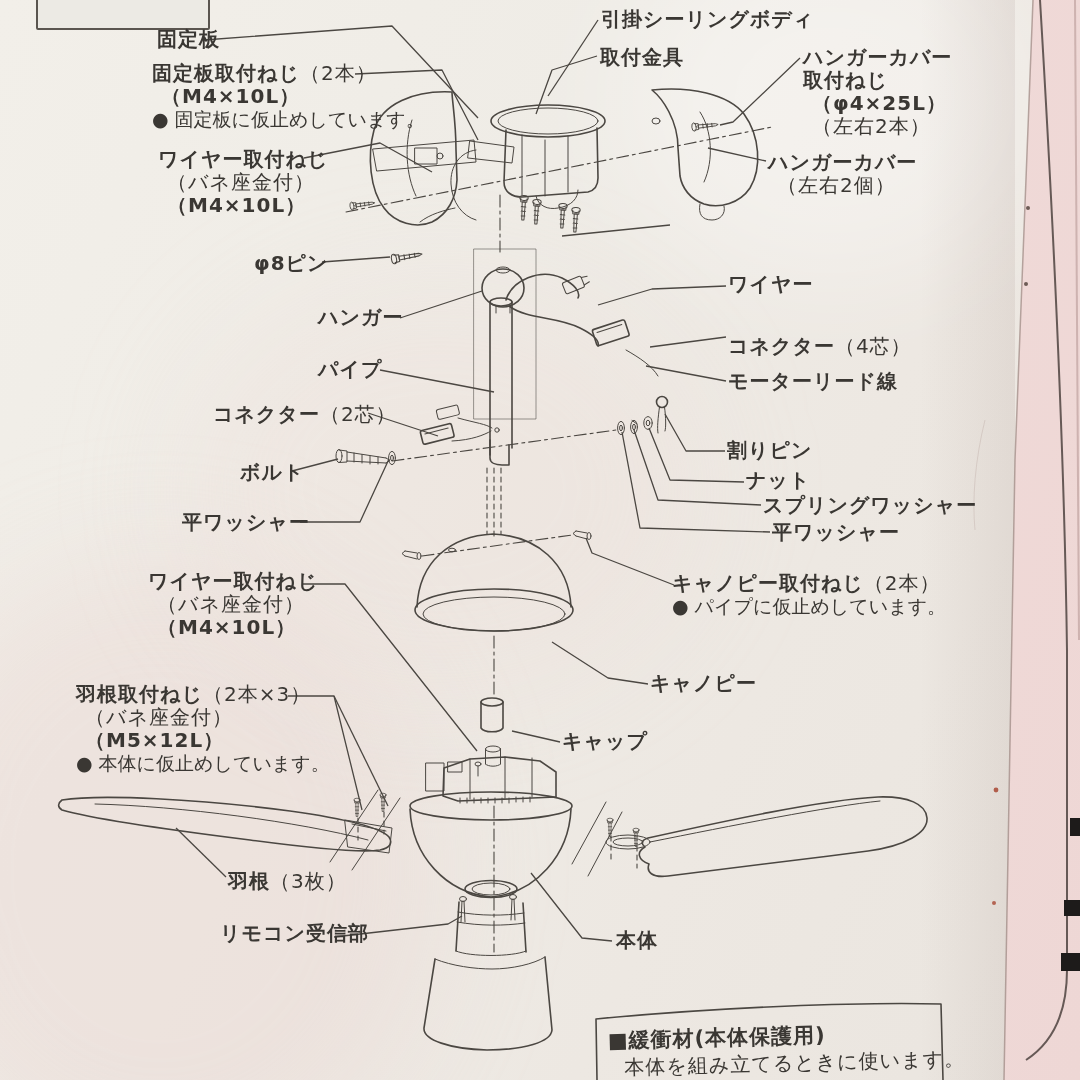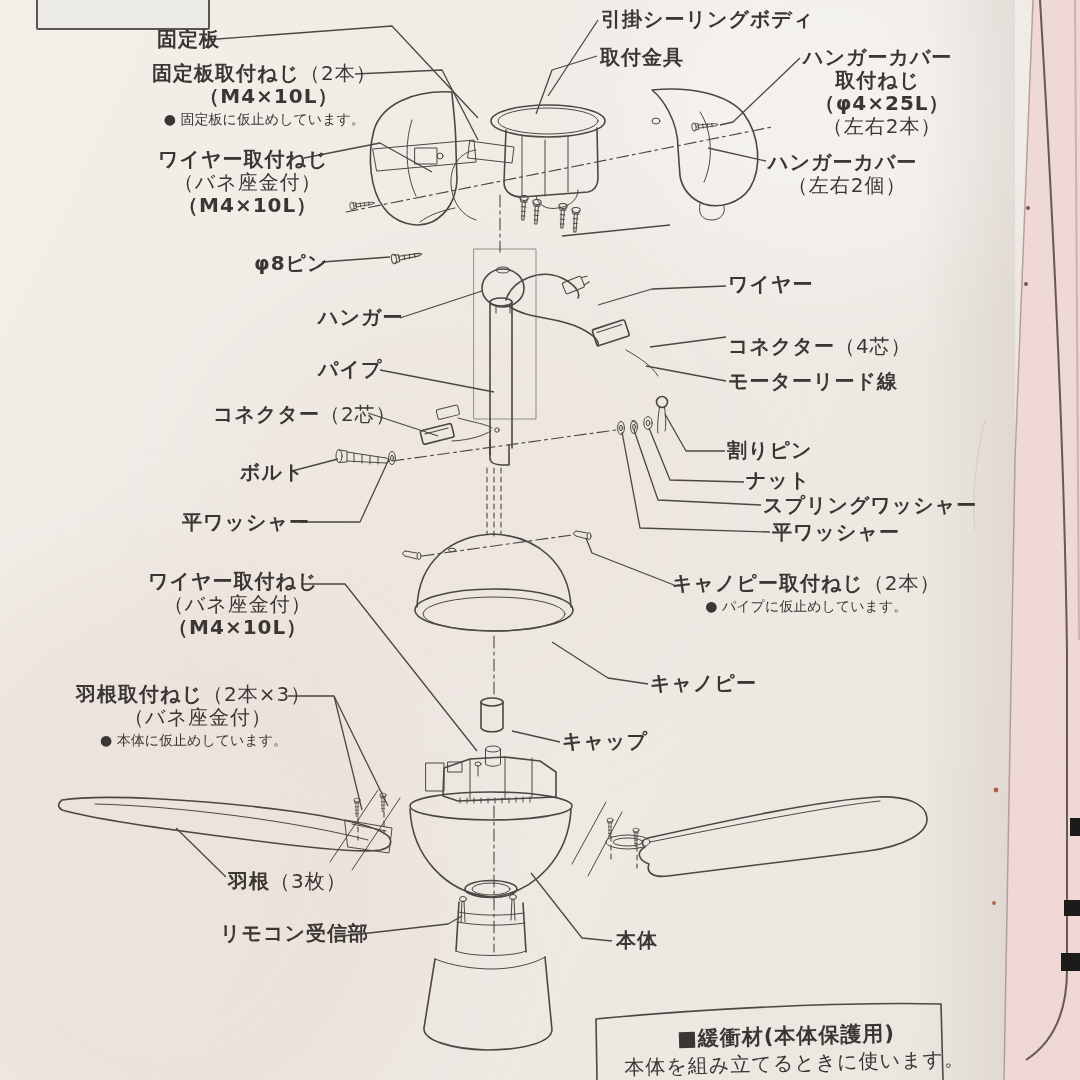--- a/index.html
+++ b/index.html
@@ -1,17 +1,17 @@
 <!DOCTYPE html>
 <html><head>
 <meta charset="utf-8">
 <style>
   html,body{margin:0;padding:0;background:#d8d2cb;}
   .stage{position:relative;width:1080px;height:1080px;overflow:hidden;
-         font-family:"DejaVu Sans","Liberation Sans",sans-serif;text-align:center;}
+         font-family:"DejaVu Sans","Liberation Sans",sans-serif;}
   
   .page{position:absolute;inset:0;
         background:linear-gradient(115deg,#f2efe9 0%,#efece6 40%,#ede8e2 68%,#eae5df 100%);}
   .tint{position:absolute;border-radius:50%;filter:blur(60px);pointer-events:none;}
   .tint1{left:-120px;top:560px;width:560px;height:620px;background:rgba(233,205,203,.30);}
   .tint2{left:180px;top:280px;width:520px;height:420px;background:rgba(236,214,210,.22);}
   .tint3{left:620px;top:-80px;width:420px;height:360px;background:rgba(255,255,255,.35);}
   .edgeShade{position:absolute;top:0;left:920px;width:95px;height:1080px;
         background:linear-gradient(to right,rgba(255,255,255,0),rgba(125,95,88,.10));}
   
@@ -22,21 +22,21 @@
   .title-box{position:absolute;left:36px;top:-26px;width:170px;height:52px;
         border:2.5px solid #5a554f;border-radius:2px;background:#eceae4;overflow:hidden;}
   .title-box span{position:absolute;left:22px;top:-16px;font-size:30px;font-weight:700;
         color:#2f2c29;letter-spacing:3px;}
   
   .lbl{position:absolute;font-size:20px;line-height:23px;color:#3a3733;
        letter-spacing:1px;white-space:nowrap;}
   .lbl .b{font-weight:700;}
   .lbl .n{font-weight:400;}
   .ind{padding-left:9px;}
-  .note{font-size:14px;letter-spacing:0;}
+  .note{font-size:19px;letter-spacing:0;}
   svg.art{position:absolute;inset:0;}
   .ln{fill:none;stroke:#4b4742;stroke-width:1.6;stroke-linecap:round;stroke-linejoin:round;}
   .thin{stroke-width:1;}
   .dd{stroke-dasharray:12 4 3 4;stroke-width:1.1;}
   .dash{stroke-dasharray:5 4;stroke-width:1.1;}
   .ldr{fill:none;stroke:#4b4742;stroke-width:1.3;stroke-linejoin:round;}
   .cushion{position:absolute;left:608px;top:1022px;transform:rotate(-1.5deg);color:#3a3733;}
   .cushion .t1{font-size:21px;font-weight:700;letter-spacing:1px;}
   .cushion .t2{font-size:20px;padding-left:16px;letter-spacing:1px;}
 </style>
@@ -372,20 +372,21 @@
     <div class="note n">● パイプに仮止めしています。</div>
   </div>
 
   <div class="lbl" style="left:650px;top:672px">
     <div><span class="b">キャノピー</span></div>
   </div>
 
   <div class="lbl" style="left:76px;top:683px">
     <div><span class="b">羽根取付ねじ</span><span class="n">（2本×3）</span></div>
     <div class="ind n">（バネ座金付）</div>
+    <div class="ind b">（M5×12L）</div>
     <div class="note n">● 本体に仮止めしています。</div>
   </div>
 
   <div class="lbl" style="left:562px;top:730px">
     <div><span class="b">キャップ</span></div>
   </div>
 
   <div class="lbl" style="left:228px;top:870px">
     <div><span class="b">羽根</span><span class="n">（3枚）</span></div>
   </div>

